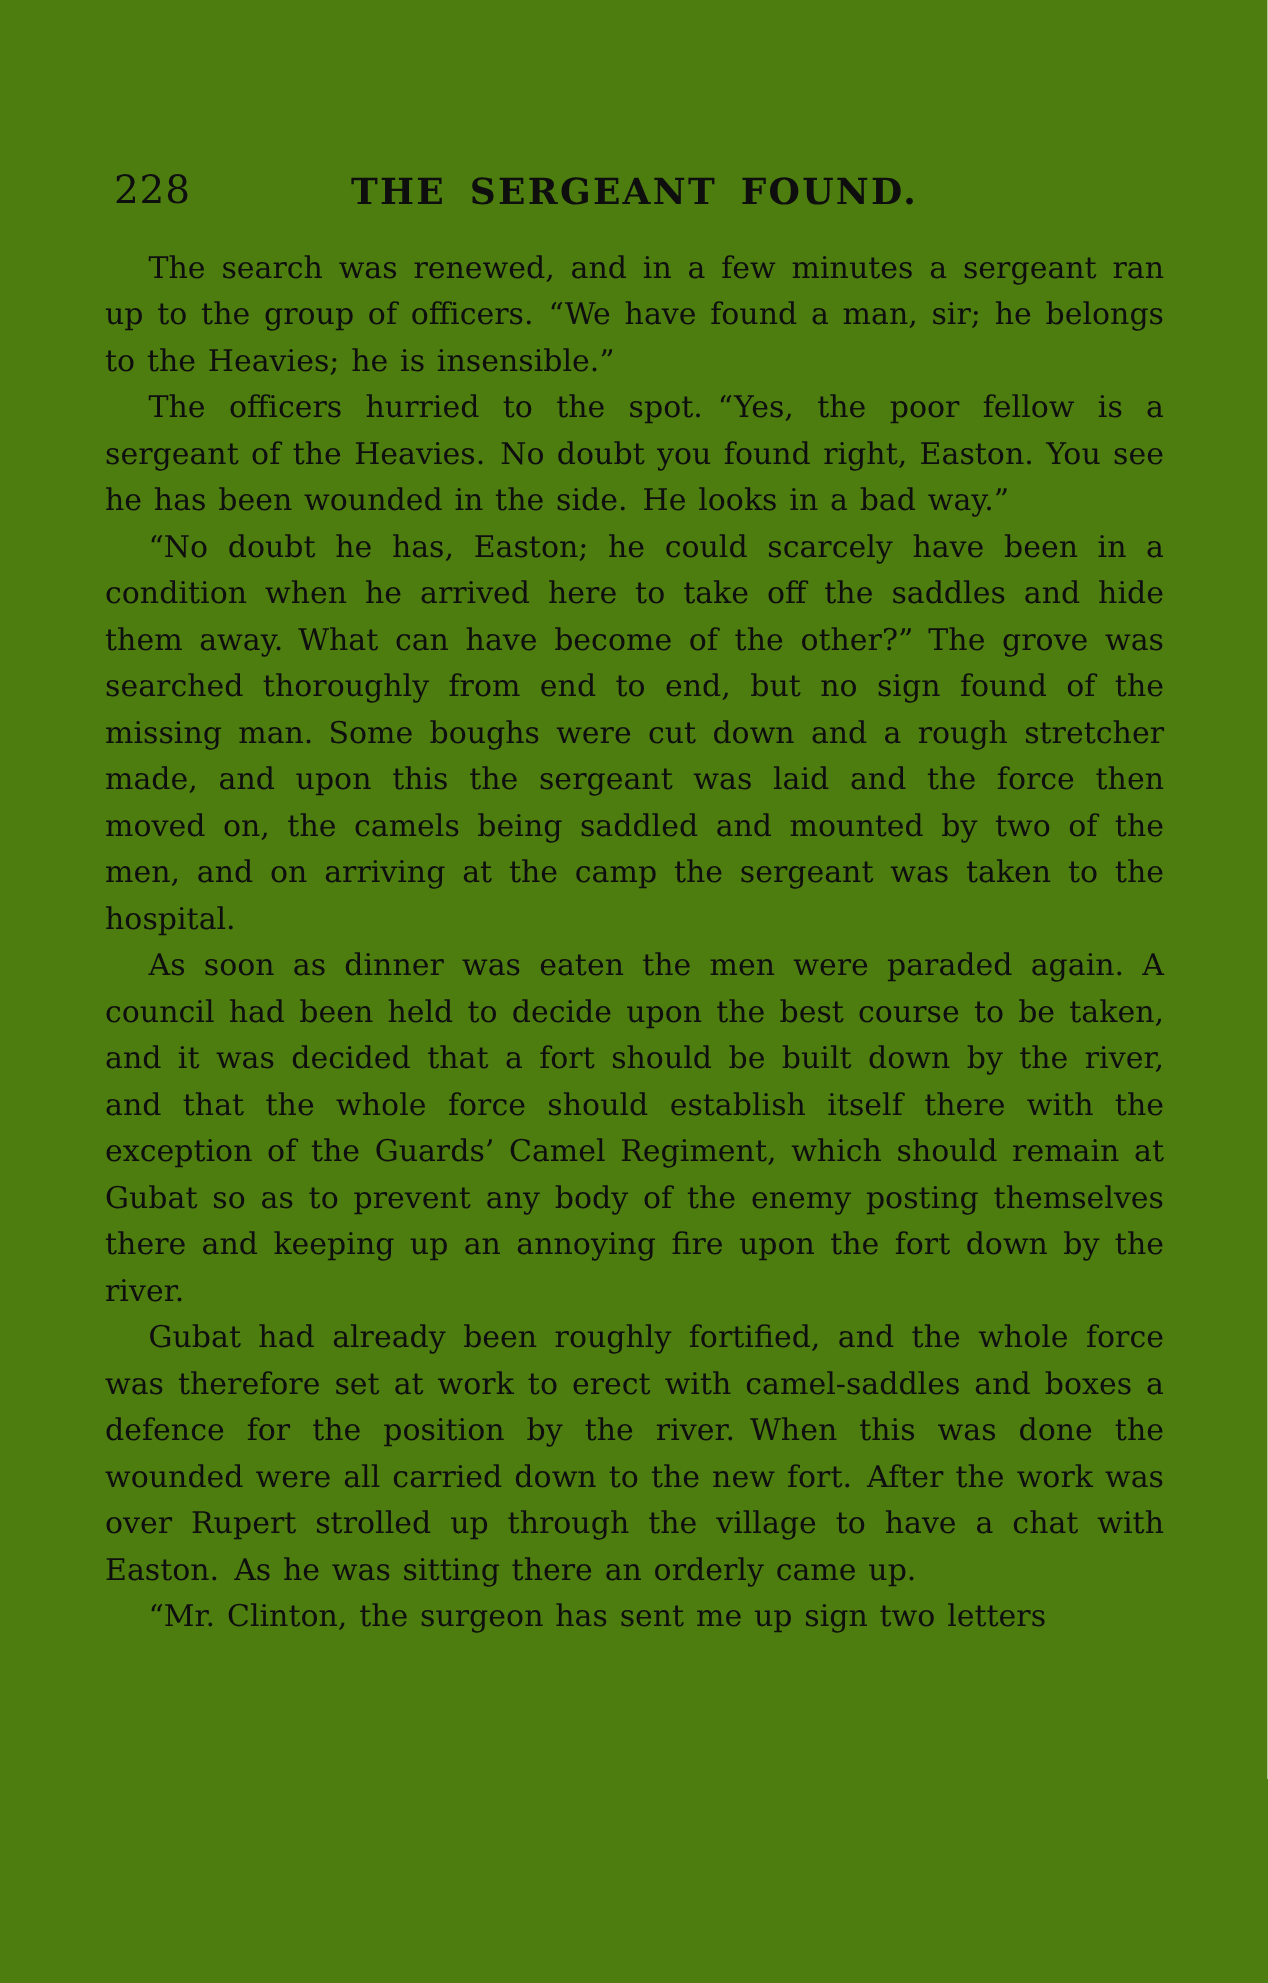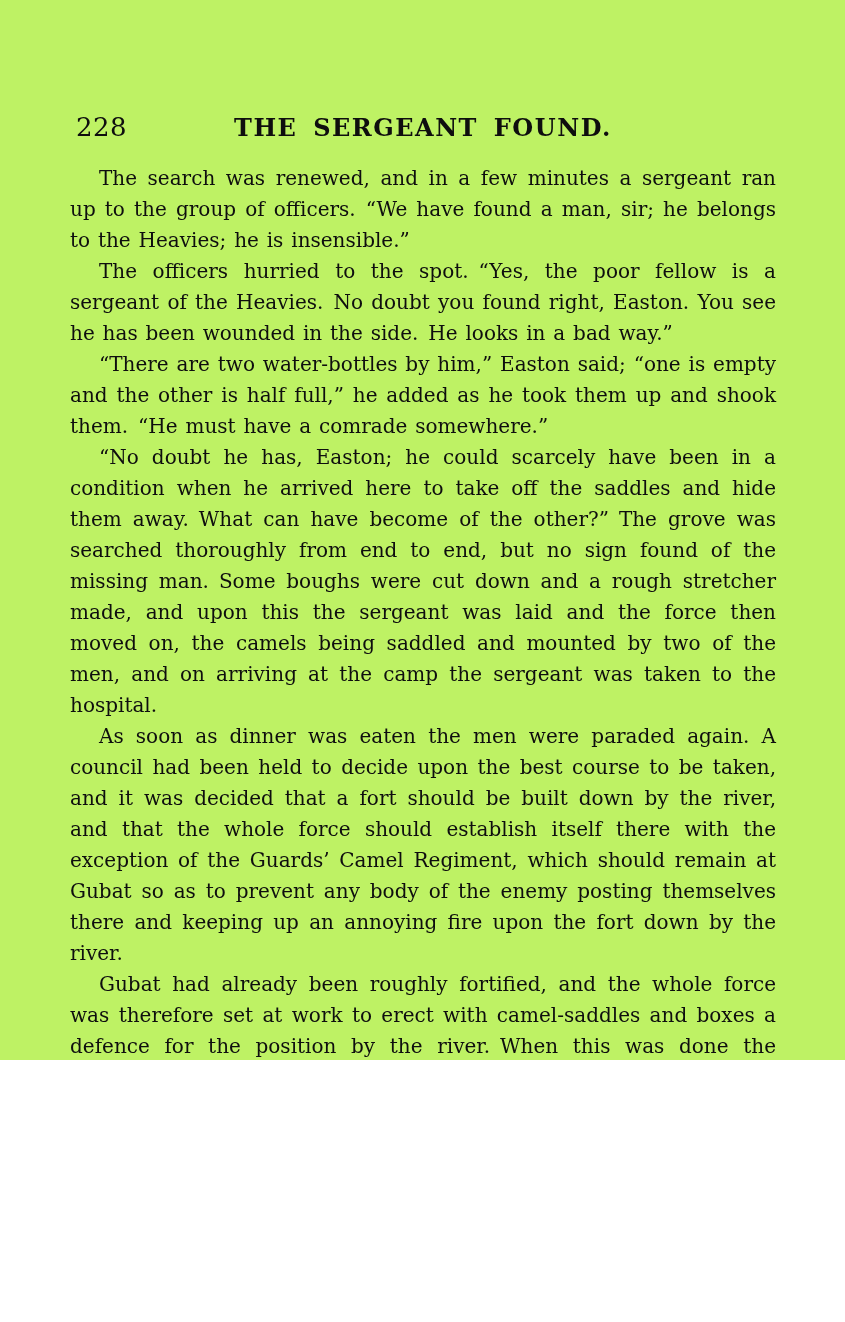--- a/index.html
+++ b/index.html
@@ -9,22 +9,22 @@
   }
   body {
     width: 845px;
     height: 1322px;
     font-family: "DejaVu Serif", serif;
     color: #0e0e0e;
   }
   .page {
     position: relative;
     width: 845px;
-    height: 1060px;
-    background: #bef264;
+    height: 1322px;
+    background: #4d7c0f;
     overflow: hidden;
   }
   .running-head {
     position: absolute;
     top: 114px;
     left: 70px;
     width: 706px;
     height: 28px;
   }
   .page-number {
@@ -65,19 +65,18 @@
 
 <div class="page">
   <header class="running-head">
     <span class="page-number">228</span>
     <span class="running-title">THE SERGEANT FOUND.</span>
   </header>
 
   <main class="text-block">
       <p class="para">The search was renewed, and in a few minutes a sergeant ran up to the group of officers. “We have found a man, sir; he belongs to the Heavies; he is insensible.”</p>
       <p class="para">The officers hurried to the spot. “Yes, the poor fellow is a sergeant of the Heavies. No doubt you found right, Easton. You see he has been wounded in the side. He looks in a bad way.”</p>
-      <p class="para">“There are two water-bottles by him,” Easton said; “one is empty and the other is half full,” he added as he took them up and shook them. “He must have a comrade somewhere.”</p>
       <p class="para">“No doubt he has, Easton; he could scarcely have been in a condition when he arrived here to take off the saddles and hide them away. What can have become of the other?” The grove was searched thoroughly from end to end, but no sign found of the missing man. Some boughs were cut down and a rough stretcher made, and upon this the sergeant was laid and the force then moved on, the camels being saddled and mounted by two of the men, and on arriving at the camp the sergeant was taken to the hospital.</p>
       <p class="para">As soon as dinner was eaten the men were paraded again. A council had been held to decide upon the best course to be taken, and it was decided that a fort should be built down by the river, and that the whole force should establish itself there with the exception of the Guards’ Camel Regiment, which should remain at Gubat so as to prevent any body of the enemy posting themselves there and keeping up an annoying fire upon the fort down by the river.</p>
       <p class="para">Gubat had already been roughly fortified, and the whole force was therefore set at work to erect with camel-saddles and boxes a defence for the position by the river. When this was done the wounded were all carried down to the new fort. After the work was over Rupert strolled up through the village to have a chat with Easton. As he was sitting there an orderly came up.</p>
       <p class="para">“Mr. Clinton, the surgeon has sent me up sign two letters</p>
     </main>
 </div>
 
 </body></html>

